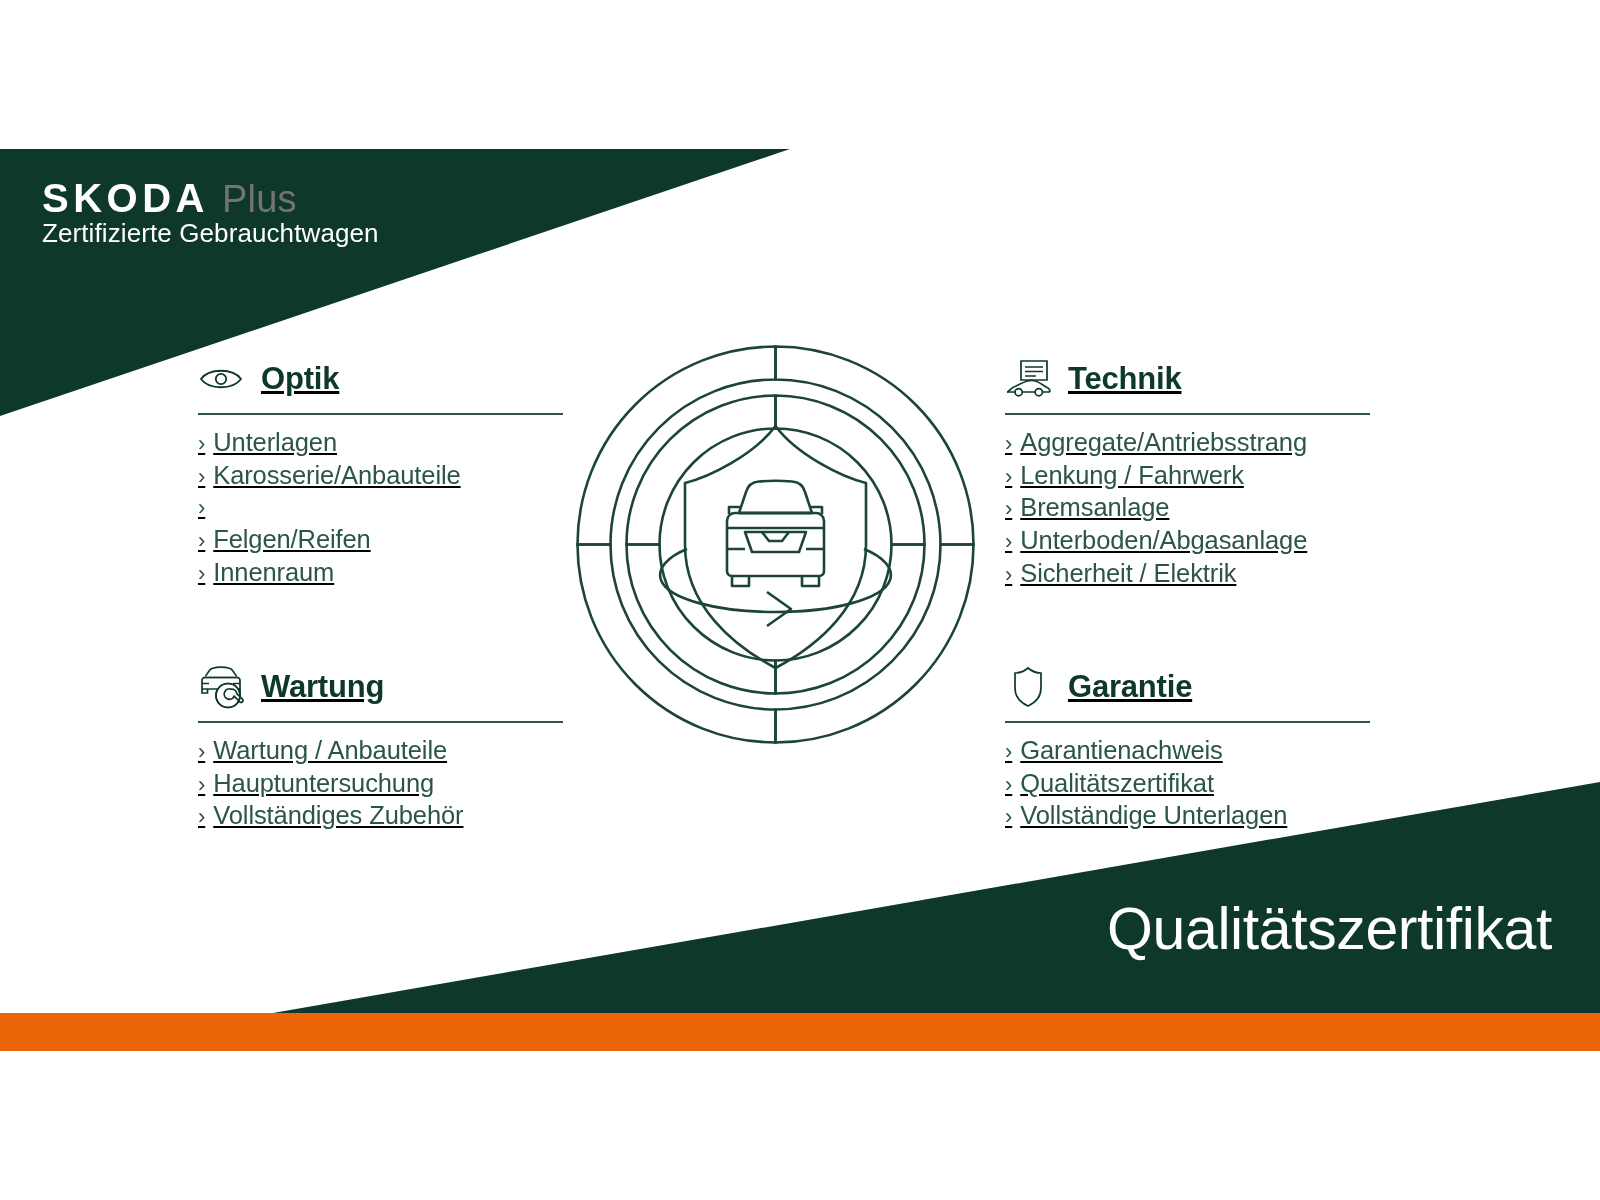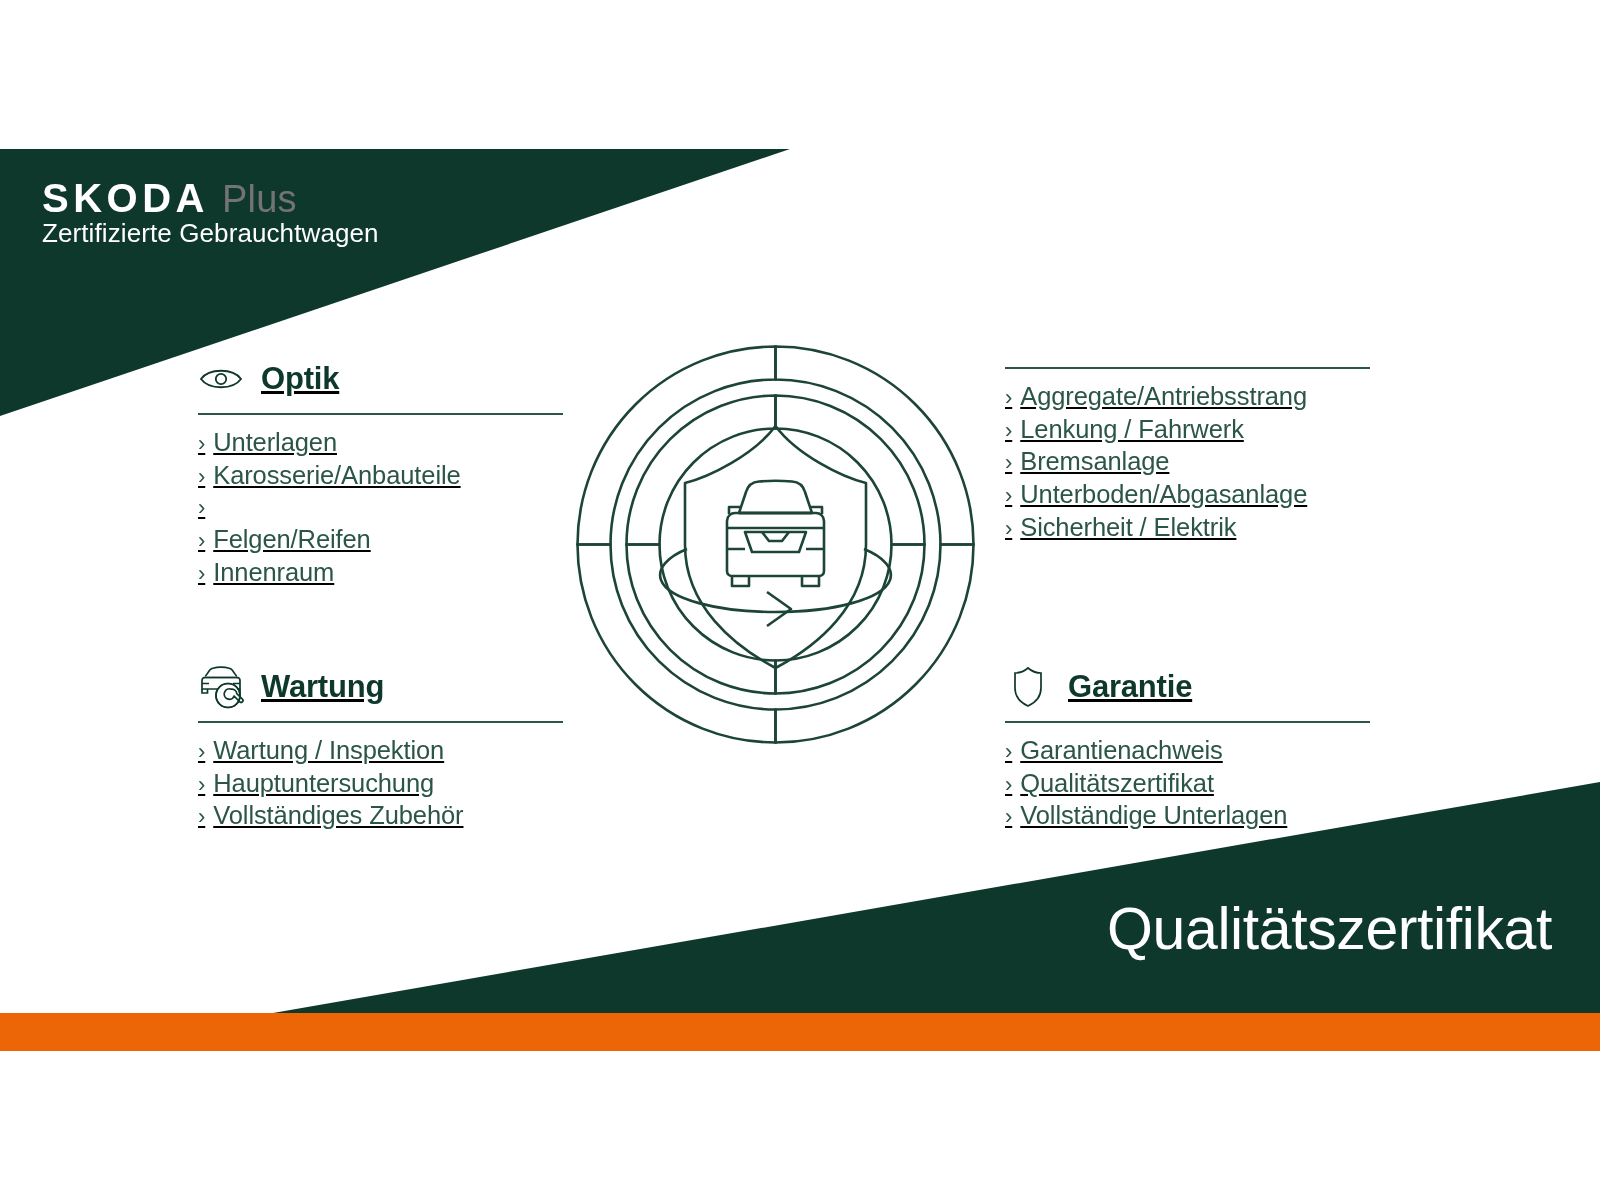--- a/index.html
+++ b/index.html
@@ -99,20 +99,33 @@
           <span>Felgen/Reifen</span>
         </li>
       <li>
           <span class="chev">›</span>
           <span>Innenraum</span>
         </li>
     </ul>
   </div>
 
   <div class="col col-right row-top">
+    <div class="sec-head">
+      <span class="sec-icon">
+        <svg width="46" height="42" viewBox="0 0 46 42" fill="none" stroke="#0E382C" stroke-width="1.7">
+          <path d="M16 3 H42 V22 H16 Z"></path>
+          <path d="M20 9 H38 M20 13.5 H38 M20 18 H31"></path>
+          <path d="M2 34 C4 34, 5 30, 11 28 C17 25.5, 20 22.5, 27 22.5 C33 22.5, 37 27, 43 30 C44.5 30.8, 45 32, 45 34"></path>
+          <path d="M2 34 H10 M17.5 34 H30 M37.5 34 H45"></path>
+          <circle cx="13.6" cy="34.2" r="3.6"></circle>
+          <circle cx="33.8" cy="34.2" r="3.6"></circle>
+        </svg>
+      </span>
+      <span class="sec-title">Technik</span>
+    </div>
     <div class="sec-rule"></div>
     <ul class="sec-list">
       <li>
           <span class="chev">›</span>
           <span>Aggregate/Antriebsstrang</span>
         </li>
       <li>
           <span class="chev">›</span>
           <span>Lenkung / Fahrwerk</span>
         </li>
@@ -144,21 +157,21 @@
           <circle cx="30" cy="30.5" r="12"></circle>
           <path d="M33.2 24.2 a5.2 5.2 0 1 0 3.0 7.0 l5.6 5.6 a1.8 1.8 0 0 0 2.6 -2.6 l-5.6 -5.6 a5.2 5.2 0 0 0 -5.6 -4.4 Z"></path>
         </svg>
       </span>
       <span class="sec-title">Wartung</span>
     </div>
     <div class="sec-rule"></div>
     <ul class="sec-list">
       <li>
           <span class="chev">›</span>
-          <span>Wartung / Inspektion</span>
+          <span>Wartung / Anbauteile</span>
         </li>
       <li>
           <span class="chev">›</span>
           <span>Hauptuntersuchung</span>
         </li>
       <li>
           <span class="chev">›</span>
           <span>Vollständiges Zubehör</span>
         </li>
     </ul>

